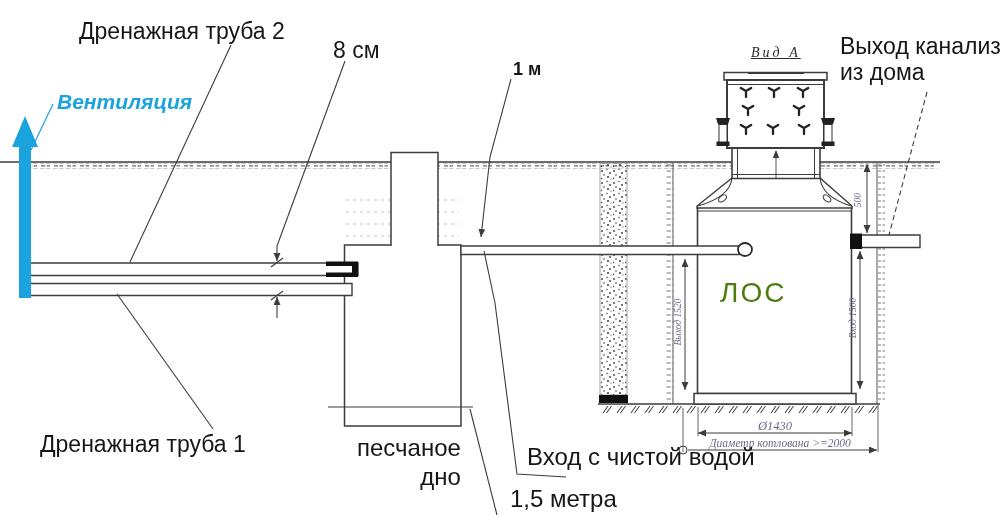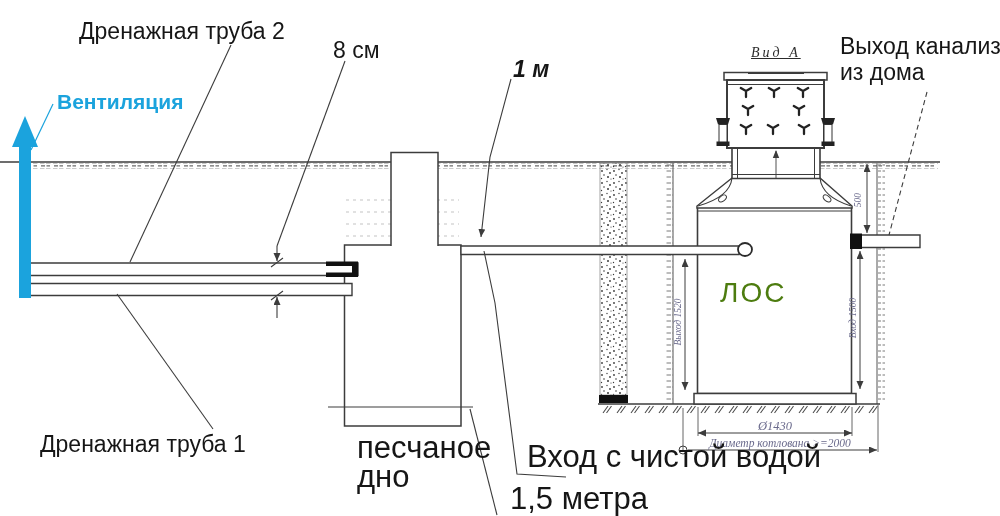--- a/index.html
+++ b/index.html
@@ -1,22 +1,22 @@
 <!DOCTYPE html>
 <html><head>
 <meta charset="utf-8">
 <style>
   html,body{margin:0;padding:0;background:#fff;}
   .canvas{position:relative;width:1000px;height:516px;background:#ffffff;overflow:hidden;
           font-family:"Liberation Sans", sans-serif;}
   .canvas svg{position:absolute;left:0;top:0;}
   .lbl{position:absolute;color:#161616;font-size:23px;line-height:26px;white-space:nowrap;}
-  .lbl.big24{font-size:31px;}
-  .lbl.bolditalic{font-weight:bold;font-style:italic;font-size:23px;}
-  .lbl.vent{color:#1ba3dd;font-weight:bold;font-size:21px;}
+  .lbl.big24{font-size:24px;text-align:right;}
+  .lbl.bolditalic{font-weight:bold;font-size:18px;}
+  .lbl.vent{color:#1ba3dd;font-weight:bold;font-style:italic;font-size:21px;}
   .lbl.vida{font-family:"Liberation Serif",serif;font-style:italic;font-size:14px;
             letter-spacing:3px;border-bottom:1.3px solid #3c3c3c;padding:0 3px 7px 3px;color:#2a2a2a;text-decoration:underline;}
   .lbl.los{font-size:28px;letter-spacing:2px;color:#4d7c0f;}
   .dimtext{font-family:"Liberation Serif",serif;font-style:italic;fill:#6a6a8c;}
   line,path,rect,ellipse,circle,polyline{vector-effect:non-scaling-stroke;}
 </style>
 </head>
 <body>
 
 <div class="canvas">

